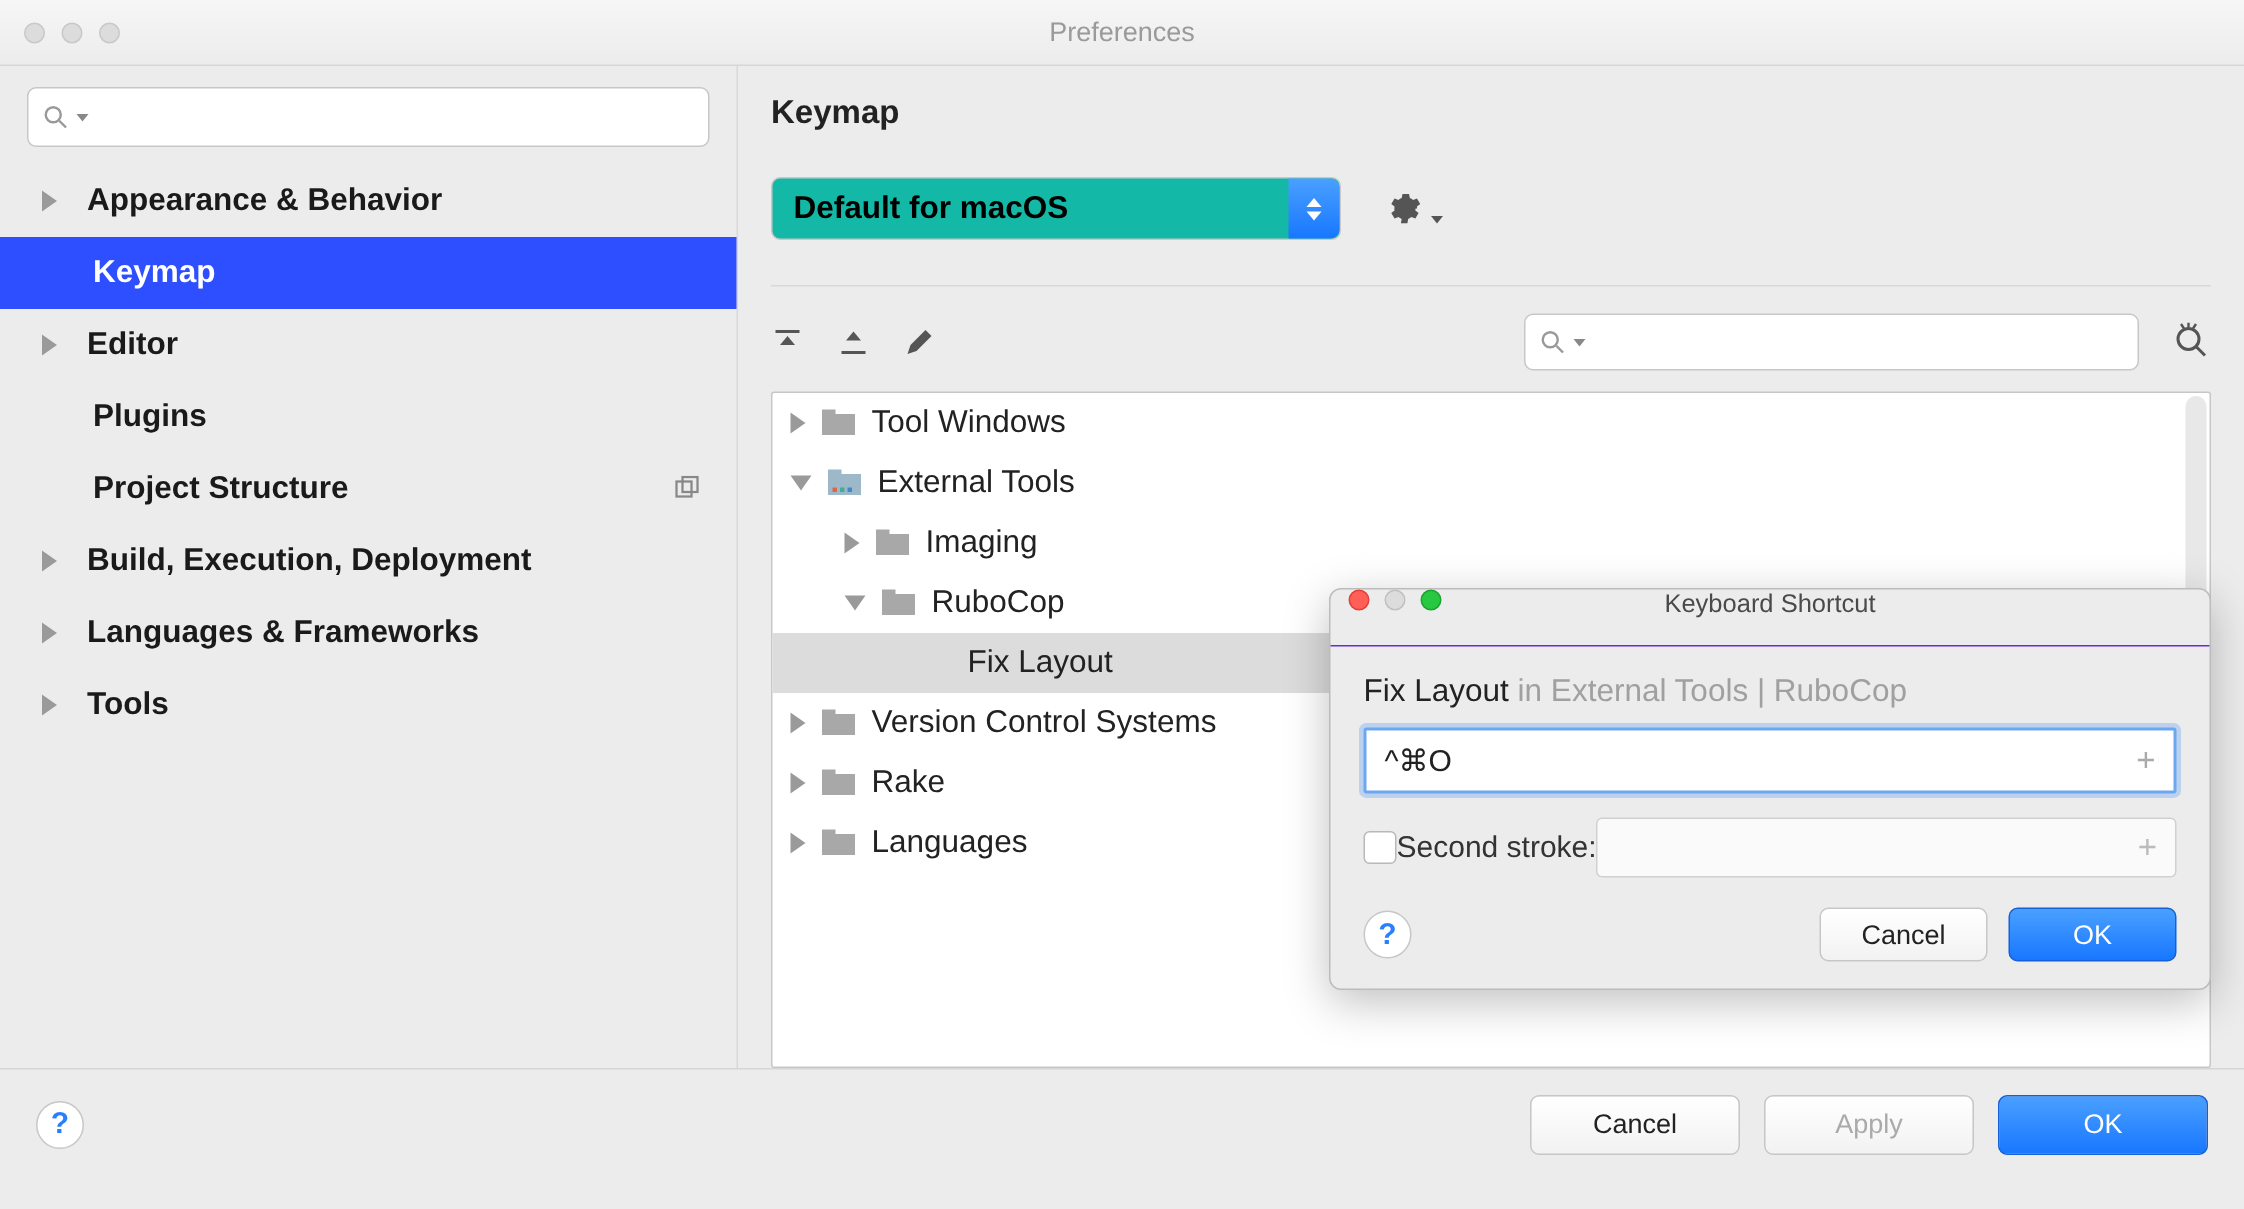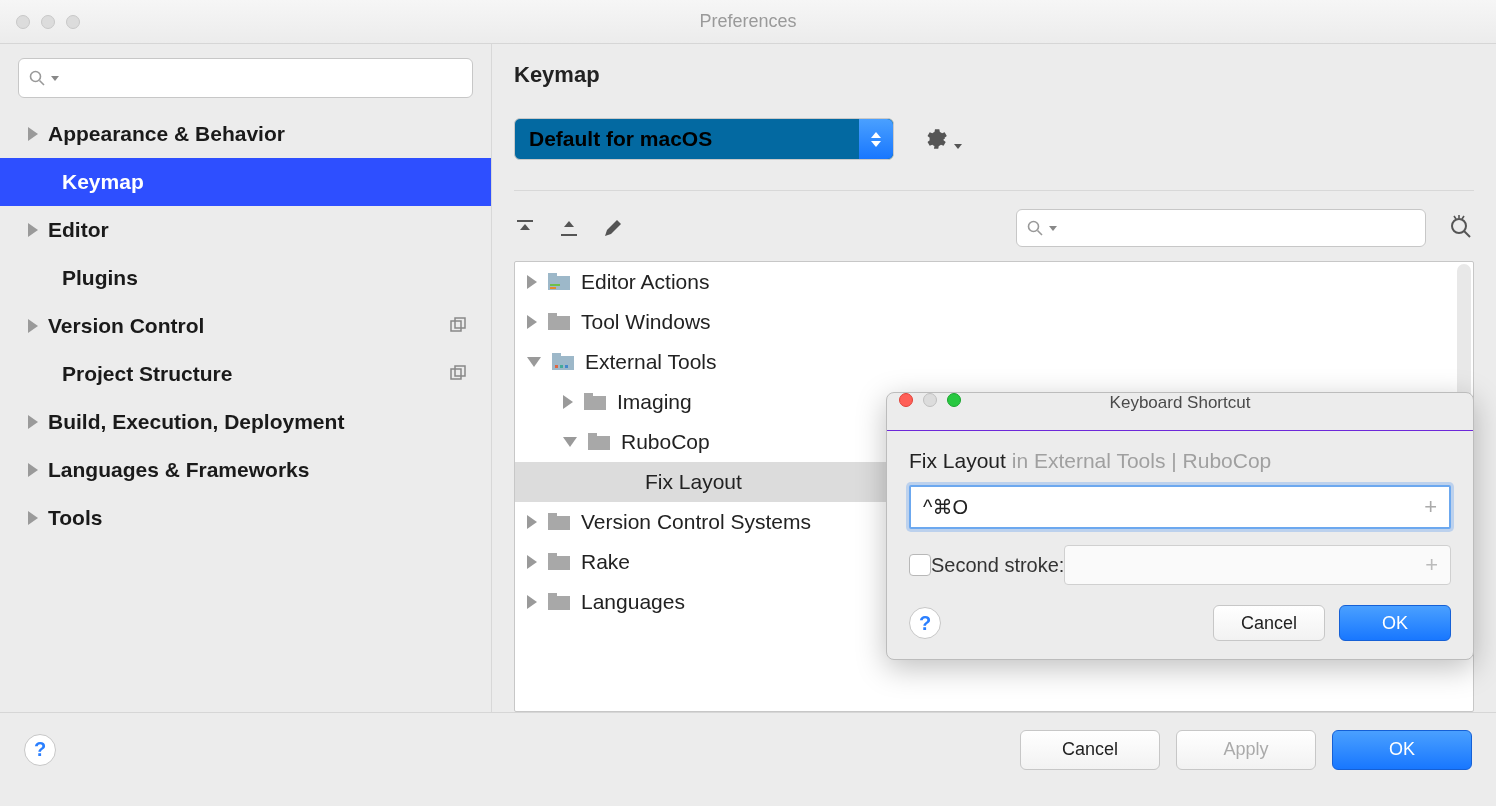--- a/index.html
+++ b/index.html
@@ -58,21 +58,21 @@
 .drop-caret {
   width: 0;height:0;border-left:4px solid transparent;border-right:4px solid transparent;border-top:5px solid #888;
 }
 .navlist { font-size: 21px; }
 .navitem {
   height: 48px;
   display: flex; align-items: center;
   padding-left: 28px;
   font-weight: 700;
   color: #1a1a1a;
-  gap: 10px;
+  gap: 20px;
 }
 .navitem.sub { padding-left: 62px; }
 .navitem.selected { background: #2e4fff; color: #fff; }
 .tri {
   width: 0; height: 0;
   border-top: 7px solid transparent;
   border-bottom: 7px solid transparent;
   border-left: 10px solid #9a9a9a;
 }
 .copyicn { margin-left: auto; margin-right: 24px; }
@@ -84,21 +84,21 @@
 .heading {
   font-size: 22px; font-weight: 700; color: #222;
   margin-bottom: 30px;
 }
 .schemerow {
   display: flex; align-items: center; gap: 28px;
   margin-bottom: 30px;
 }
 .scheme-select {
   width: 380px; height: 42px;
-  background: #0369a1;
+  background: #14b8a6;
   border: 1px solid #c9c9c9;
   border-radius: 6px;
   display: flex; align-items: center;
   padding: 0 0 0 14px;
   font-size: 21px; font-weight: 700;
   position: relative;
 }
 .scheme-btn {
   position: absolute; right: 0; top: 0; bottom: 0;
   width: 34px;
@@ -270,28 +270,20 @@
       <div class="navitem sub selected">
           <span>Keymap</span>
         </div>
       <div class="navitem">
           <span class="tri"></span>
           <span>Editor</span>
         </div>
       <div class="navitem sub">
           <span>Plugins</span>
         </div>
-      <div class="navitem">
-          <span class="tri"></span>
-          <span>Version Control</span>
-        <svg class="copyicn" width="18" height="18" viewBox="0 0 18 18">
-            <rect x="2" y="4" width="10" height="10" fill="none" stroke="#888" stroke-width="1.5"></rect>
-            <rect x="6" y="1" width="10" height="10" fill="none" stroke="#888" stroke-width="1.5"></rect>
-          </svg>
-      </div>
       <div class="navitem sub">
           <span>Project Structure</span>
         <svg class="copyicn" width="18" height="18" viewBox="0 0 18 18">
             <rect x="2" y="4" width="10" height="10" fill="none" stroke="#888" stroke-width="1.5"></rect>
             <rect x="6" y="1" width="10" height="10" fill="none" stroke="#888" stroke-width="1.5"></rect>
           </svg>
       </div>
       <div class="navitem">
           <span class="tri"></span>
           <span>Build, Execution, Deployment</span>
@@ -346,30 +338,20 @@
       <svg width="26" height="26" viewBox="0 0 26 26">
           <circle cx="11" cy="11" r="7" fill="none" stroke="#555" stroke-width="2"></circle>
           <line x1="16" y1="16" x2="22" y2="22" stroke="#555" stroke-width="2"></line>
           <path d="M8 4 L6 1 M14 4 L16 1 M11 3 L11 0" stroke="#555" stroke-width="1.6"></path>
         </svg>
     </div>
     <div class="tree">
       <div class="trow">
           <span class="ttri"></span>
           <svg class="foldicn" viewBox="0 0 24 20">
-            <rect x="1" y="4" width="22" height="14" fill="#9db8c9"></rect>
-            <rect x="1" y="1" width="9" height="5" fill="#9db8c9"></rect>
-            <rect x="3" y="12" width="10" height="2" fill="#6fbf4a"></rect>
-            <rect x="3" y="15" width="6" height="2" fill="#e58a2a"></rect>
-          </svg>
-          <span class="ttext">Editor Actions</span>
-        </div>
-      <div class="trow">
-          <span class="ttri"></span>
-          <svg class="foldicn" viewBox="0 0 24 20">
             <rect x="1" y="4" width="22" height="14" fill="#a8a8a8"></rect>
             <rect x="1" y="1" width="9" height="5" fill="#a8a8a8"></rect>
           </svg>
           <span class="ttext">Tool Windows</span>
         </div>
       <div class="trow">
           <span class="ttri down"></span>
           <svg class="foldicn" viewBox="0 0 24 20">
             <rect x="1" y="4" width="22" height="14" fill="#9db8c9"></rect>
             <rect x="1" y="1" width="9" height="5" fill="#9db8c9"></rect>

